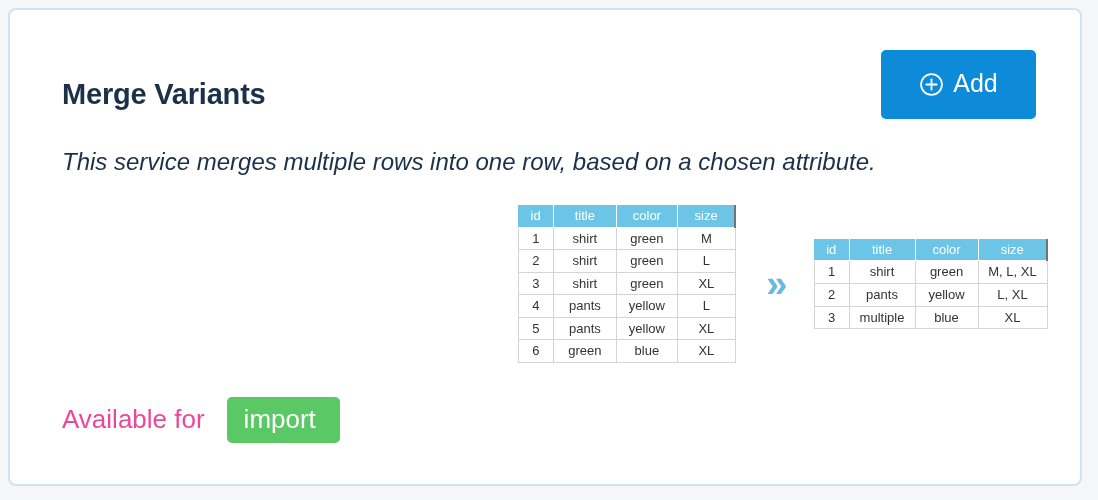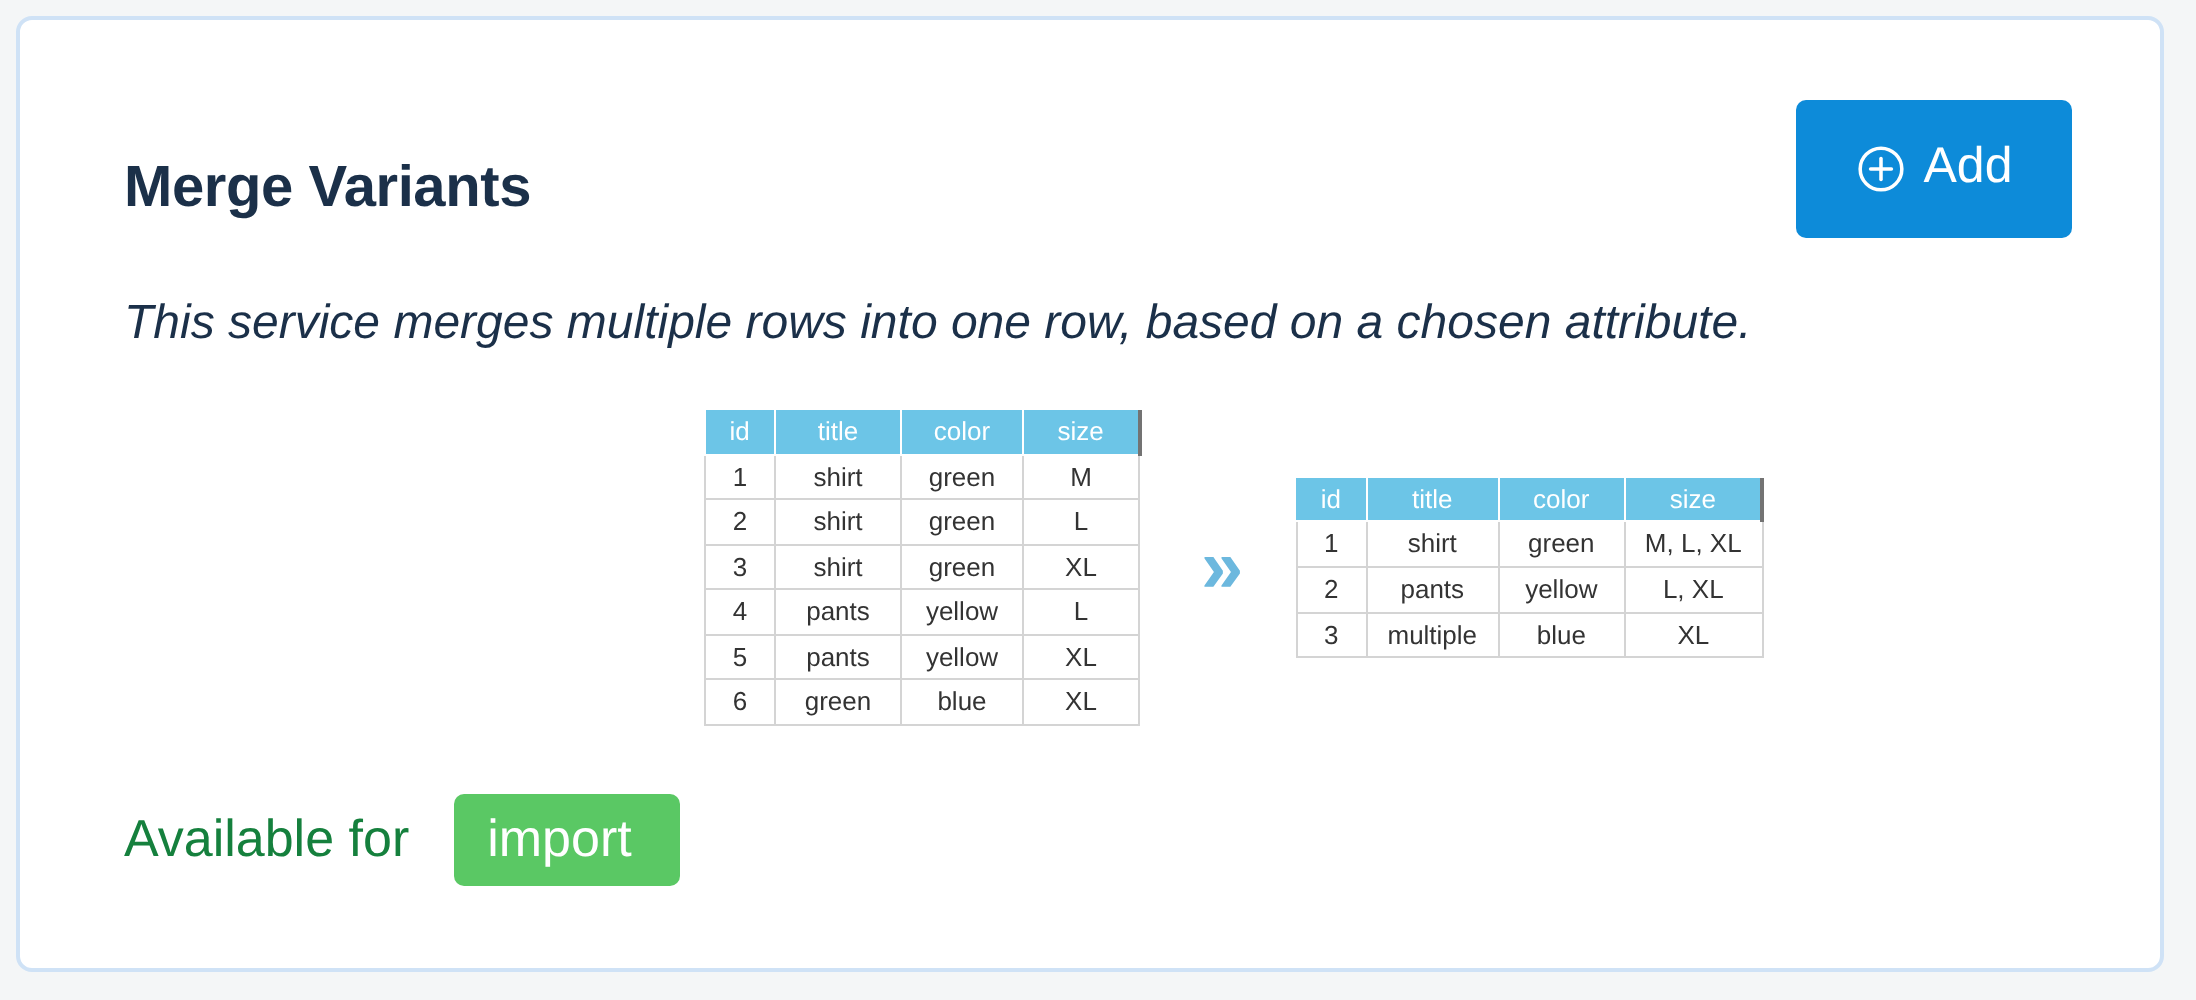--- a/index.html
+++ b/index.html
@@ -52,21 +52,21 @@
 
   .add-button {
     display: flex;
     align-items: center;
     justify-content: center;
     gap: 9px;
     background: #0d8bd9;
     color: #ffffff;
     border: none;
     border-radius: 5px;
-    width: 138px;
+    width: 155px;
     height: 69px;
     font-size: 25px;
     font-family: "Liberation Sans", sans-serif;
     cursor: pointer;
     padding: 0;
     margin-right: 12px;
   }
   .add-button .plus-icon {
     display: inline-flex;
     width: 25px;
@@ -86,21 +86,21 @@
     line-height: 1.42;
     color: #1b3049;
     max-width: 980px;
     font-style: italic;
   }
 
   .diagram {
     margin-top: 26px;
     display: flex;
     align-items: center;
-    justify-content: flex-start;
+    justify-content: flex-end;
     padding-left: 290px;
     gap: 24px;
   }
 
   .vtable {
     border-collapse: collapse;
     border-spacing: 0;
     font-size: 13px;
     color: #333333;
     background: #ffffff;
@@ -149,21 +149,21 @@
   }
 
   .available-row {
     margin-top: 34px;
     display: flex;
     align-items: center;
     gap: 22px;
   }
   .available-label {
     font-size: 26px;
-    color: #15803d;
+    color: #ec4899;
   }
   .badge-import {
     background: #5ac864;
     color: #ffffff;
     border-radius: 5px;
     padding: 9px 24px 11px 17px;
     font-size: 26px;
     line-height: 1;
     display: inline-block;
   }

